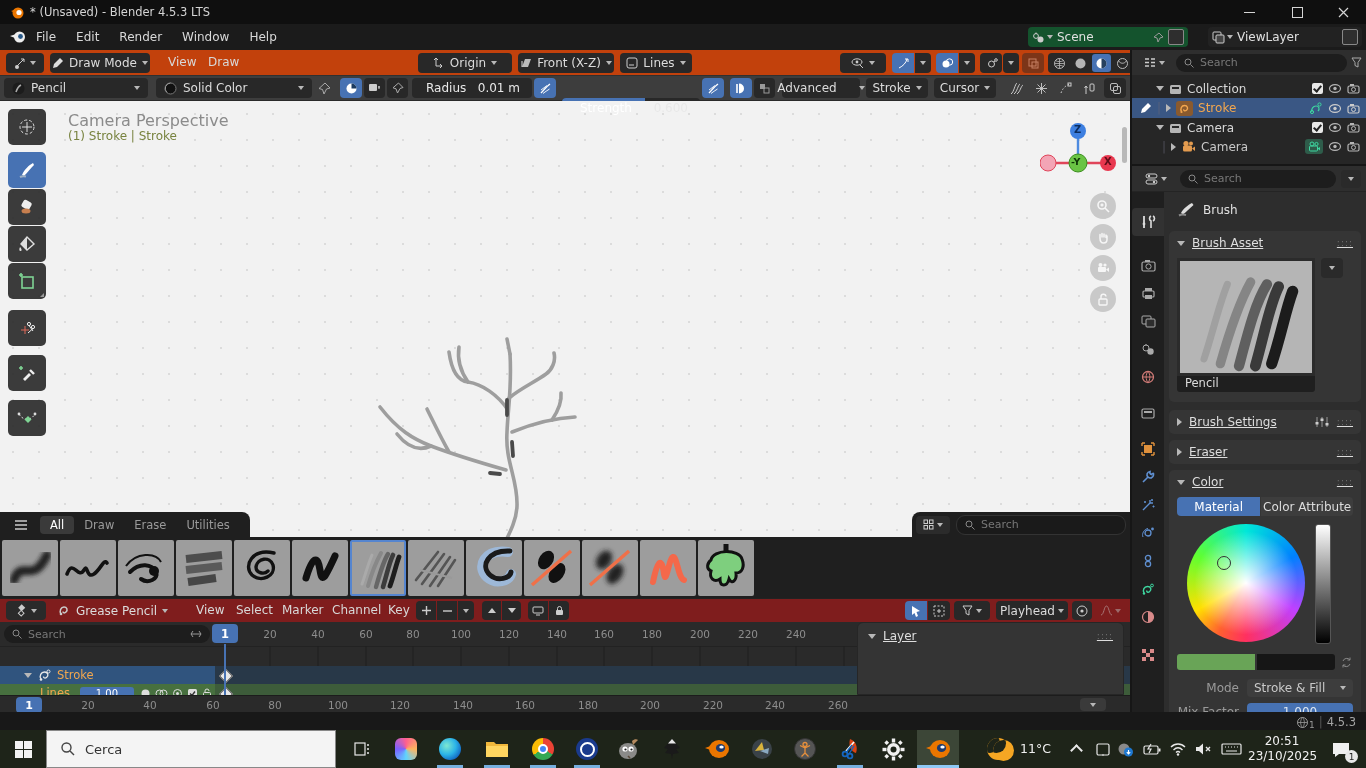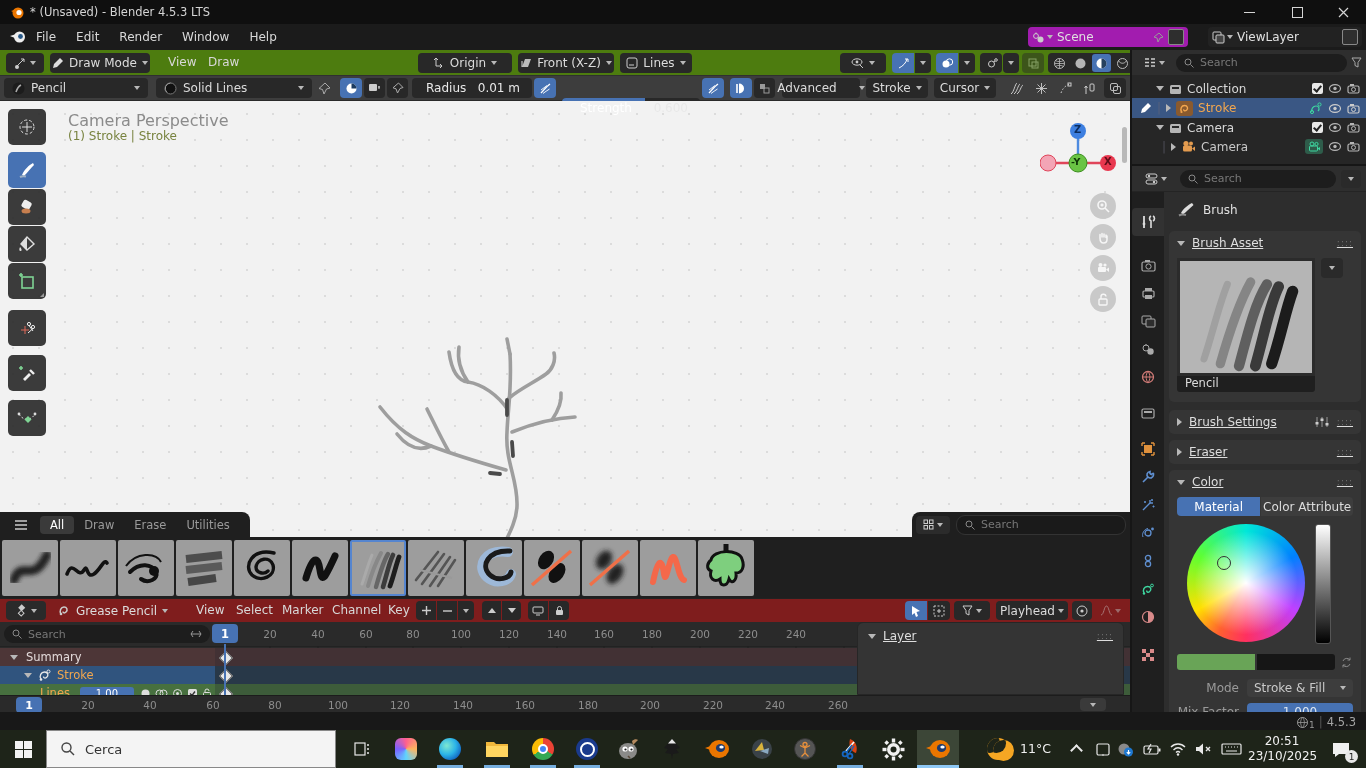--- a/index.html
+++ b/index.html
@@ -72,21 +72,21 @@
           <circle cx="10.5" cy="6.5" r="2.4" fill="#265787"></circle>
           <path d="M0,6 L8,3.5 L6,8.5 Z" fill="#eee"></path>
         </svg>
     </span>
     <span class="menu-item">File</span>
     <span class="menu-item">Edit</span>
     <span class="menu-item">Render</span>
     <span class="menu-item">Window</span>
     <span class="menu-item">Help</span>
 
-    <div class="abs row" style="left:1028px;top:3px;width:152px;height:20px;background:#a21caf;border-radius:4px;padding:0 4px;">
+    <div class="abs row" style="left:1028px;top:3px;width:152px;height:20px;background:#14532d;border-radius:4px;padding:0 4px;">
       <svg width="13" height="13" viewBox="0 0 13 13">
           <circle cx="4" cy="5" r="2.4" fill="none" stroke="#ccc"></circle>
           <circle cx="8.5" cy="8.5" r="3" fill="#ccc"></circle>
           <path d="M4,1.5 L4,3" stroke="#ccc"></path>
         </svg>
       <span class="chev" style="margin:0 4px 0 2px;"></span>
       <span style="flex:1;color:#e0e0e0;">Scene</span>
       <svg width="11" height="11" viewBox="0 0 11 11">
           <path d="M6,1 L10,5 L7,6 L5,10 L4,6 L1,5 Z" fill="none" stroke="#999"></path>
         </svg>
@@ -97,21 +97,21 @@
       <svg width="13" height="13" viewBox="0 0 13 13">
           <rect x="1" y="1" width="8" height="8" rx="1" fill="none" stroke="#ccc"></rect>
           <rect x="4" y="4" width="8" height="8" rx="1" fill="#444" stroke="#ccc"></rect>
         </svg>
       <span class="chev" style="margin:0 4px 0 2px;"></span>
       <span style="flex:1;color:#e0e0e0;">ViewLayer</span>
       <span style="width:14px;height:14px;border:1px solid #888;border-radius:2px;background:#2e2e2e;"></span>
     </div>
   </div>
 
-  <div class="abs" style="left:0;top:50px;width:1130px;height:26px;background:#4d7c0f;border-bottom:1px solid #303030;box-sizing:border-box;">
+  <div class="abs" style="left:0;top:50px;width:1130px;height:26px;background:#c2410c;border-bottom:1px solid #303030;box-sizing:border-box;">
     <div class="btn abs" style="left:6px;top:3px;width:38px;height:20px;gap:3px;">
       <svg width="13" height="13" viewBox="0 0 13 13">
           <path d="M2,10 L10,2 M7,2 L10,2 L10,5" stroke="#ccc" fill="none"></path>
           <circle cx="3" cy="10" r="2" fill="#ccc"></circle>
         </svg>
       <span class="chev"></span>
     </div>
     <div class="btn abs" style="left:50px;top:3px;width:100px;height:20px;gap:5px;">
       <svg width="12" height="12" viewBox="0 0 12 12">
           <path d="M8,1 L11,4 L5,10 L1,11 L2,7 Z" fill="#ddd"></path>
@@ -230,21 +230,21 @@
           <path d="M4,10 C5,7 7,4 9,3" stroke="#aaa" stroke-width="1.6" fill="none"></path>
         </svg>
       <span style="flex:1;text-align:left;">Pencil</span>
       <span class="chev"></span>
     </div>
     <div class="btn abs" style="left:156px;top:2px;width:156px;height:20px;justify-content:flex-start;padding:0 8px;gap:6px;">
       <svg width="13" height="13" viewBox="0 0 13 13">
           <circle cx="6.5" cy="6.5" r="5.5" fill="#111" stroke="#777"></circle>
           <path d="M6.5,1 A5.5,5.5 0 0 0 3,10.5" fill="none" stroke="#999"></path>
         </svg>
-      <span style="flex:1;text-align:left;">Solid Lines</span>
+      <span style="flex:1;text-align:left;">Solid Color</span>
       <span class="chev"></span>
     </div>
     <svg class="abs" style="left:318px;top:6px;" width="13" height="13" viewBox="0 0 13 13">
         <path d="M7,1 L12,6 L8.5,7 L6,12 L4.5,7.5 L1,6.5 Z" fill="none" stroke="#aaa"></path>
       </svg>
     <div class="btn abs" style="left:340px;top:2px;width:22px;height:20px;background:#4772b3;">
       <svg width="13" height="13" viewBox="0 0 13 13">
           <circle cx="6.5" cy="6.5" r="5" fill="#fff"></circle>
           <path d="M6.5,1.5 A5,5 0 0 1 11.5,6.5 L6.5,6.5 Z" fill="#1c3a5e"></path>
         </svg>
@@ -725,27 +725,20 @@
           <line x1="557" y1="0" x2="557" y2="49"></line>
           <line x1="604" y1="0" x2="604" y2="49"></line>
           <line x1="652" y1="0" x2="652" y2="49"></line>
           <line x1="700" y1="0" x2="700" y2="49"></line>
           <line x1="748" y1="0" x2="748" y2="49"></line>
           <line x1="796" y1="0" x2="796" y2="49"></line>
           <line x1="844" y1="0" x2="844" y2="49"></line>
       </g>
     </svg>
 
-    <div class="abs" style="left:0;top:26px;width:1130px;height:18px;background:#423134;">
-      <div class="abs" style="left:0;top:0;width:215px;height:18px;background:#4d3637;display:flex;align-items:center;">
-        <span class="arrow-d" style="margin:0 8px 0 10px;"></span>
-        <span style="color:#e3dada;font-size:11.5px;">Summary</span>
-      </div>
-      <span class="kf" style="position:absolute;left:221px;top:5px;"></span>
-    </div>
     <div class="abs" style="left:0;top:44px;width:1130px;height:18px;background:#283848;">
       <div class="abs" style="left:0;top:0;width:215px;height:18px;background:#30547e;display:flex;align-items:center;">
         <span class="arrow-d" style="margin:0 6px 0 24px;"></span>
         <svg width="14" height="13" viewBox="0 0 14 13" style="margin-right:5px;">
             <path d="M3,10 C1,7 3,3 6.5,3 C10,3 11,6.5 8.5,8.5 C7,9.7 5.5,9 5.5,7.5" fill="none" stroke="#e8e8e8" stroke-width="1.3"></path>
             <circle cx="10.5" cy="2.5" r="1.5" fill="none" stroke="#e8e8e8"></circle>
             <circle cx="3" cy="10.5" r="1.3" fill="#e8e8e8"></circle>
           </svg>
         <span style="color:#f3a74e;font-size:11.5px;">Stroke</span>
       </div>

